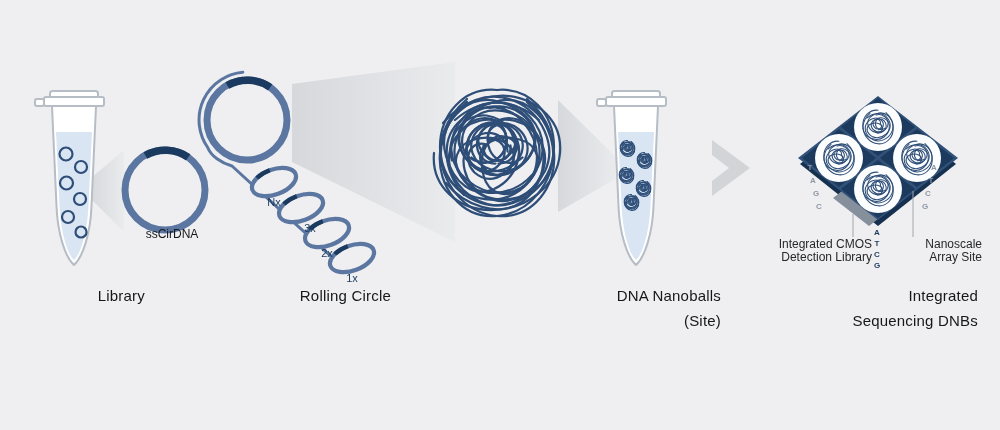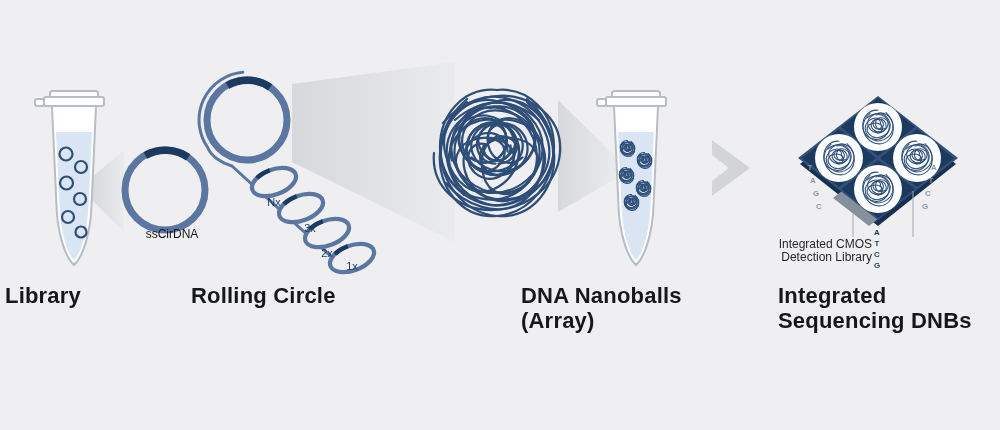--- a/index.html
+++ b/index.html
@@ -5,21 +5,21 @@
   * { margin:0; padding:0; box-sizing:border-box; }
   html,body { width:1000px; height:430px; }
   body {
     background: var(--background, #efeff1);
     font-family: "Liberation Sans", sans-serif;
   }
   #stage { position:relative; width:1000px; height:430px; overflow:hidden; background: var(--background, #efeff1); }
   #art { position:absolute; left:0; top:0; }
 
   
-  .label { position:absolute; text-align:left; color: var(--ink, #16171a); font-size:22px; line-height:25px; letter-spacing:0.2px;font-weight:bold; }
+  .label { position:absolute; text-align:right; color: var(--ink, #16171a); font-size:15px; line-height:25px; letter-spacing:0.2px; }
   .small-label { position:absolute; text-align:center; color: var(--ink, #16171a); font-size:12px; }
   .cycle-label { position:absolute; width:40px; text-align:center; font-size:11px; color: var(--navy, #1b3a5f); margin-top: 20px; }
   .chip-letter { position:absolute; width:12px; text-align:center; font-size:8px; font-weight:bold; line-height:11px; }
   .chip-letter.gray { color: var(--letter-gray, #8d98a6); }
   .chip-letter.navy { color: var(--navy, #1b3a5f); }
   .annotation { position:absolute; text-align:right; font-size:12px; line-height:13px; color: var(--annotation, #26282b); }
 
   
   .funnel { fill:url(#funnelGrad); }
   .tube-line { fill:#ffffff; stroke: var(--tube-outline, #b7bdc5); stroke-width:2; stroke-linejoin:round; }
@@ -153,31 +153,31 @@
       <line class="callout" x1="853" y1="214" x2="853" y2="237"></line>
       <line class="callout" x1="913" y1="191" x2="913" y2="237"></line>
     </g>
   </svg>
 
   <div class="small-label" style="left:112px; top:227px; width:120px;">ssCirDNA</div>
 
   <div class="cycle-label" style="left:254px; top:176px;">Nx</div>
   <div class="cycle-label" style="left:290px; top:202px;">3x</div>
   <div class="cycle-label" style="left:307px; top:227px;">2x</div>
-  <div class="cycle-label" style="left:332px; top:240px;">1x</div>
+  <div class="cycle-label" style="left:332px; top:252px;">1x</div>
 
   <div class="label" style="left:5px; top:283px; width:140px;">Library</div>
 
   <div class="label" style="left:191px; top:283px; width:200px;">
     <div>Rolling Circle</div>
   </div>
 
   <div class="label" style="left:521px; top:283px; width:200px;">
     <div>DNA Nanoballs</div>
-    <div>(Array)</div>
+    <div>(Site)</div>
   </div>
 
   <div class="label" style="left:778px; top:283px; width:200px;">
     <div>Integrated</div>
     <div>Sequencing DNBs</div>
   </div>
 
   <div class="chip-letter gray" style="left:804px; top:162px;">T</div>
   <div class="chip-letter gray" style="left:807px; top:175px;">A</div>
   <div class="chip-letter gray" style="left:810px; top:188px;">G</div>
@@ -190,14 +190,18 @@
 
   <div class="chip-letter navy" style="left:871px; top:227px;">A</div>
   <div class="chip-letter navy" style="left:871px; top:238px;">T</div>
   <div class="chip-letter navy" style="left:871px; top:249px;">C</div>
   <div class="chip-letter navy" style="left:871px; top:260px;">G</div>
 
   <div class="annotation" style="left:752px; top:238px; width:120px;">
     <div>Integrated CMOS</div>
     <div>Detection Library</div>
   </div>
+  <div class="annotation" style="left:898px; top:238px; width:84px;">
+    <div>Nanoscale</div>
+    <div>Array Site</div>
+  </div>
 
 </div>
 
 </body></html>

